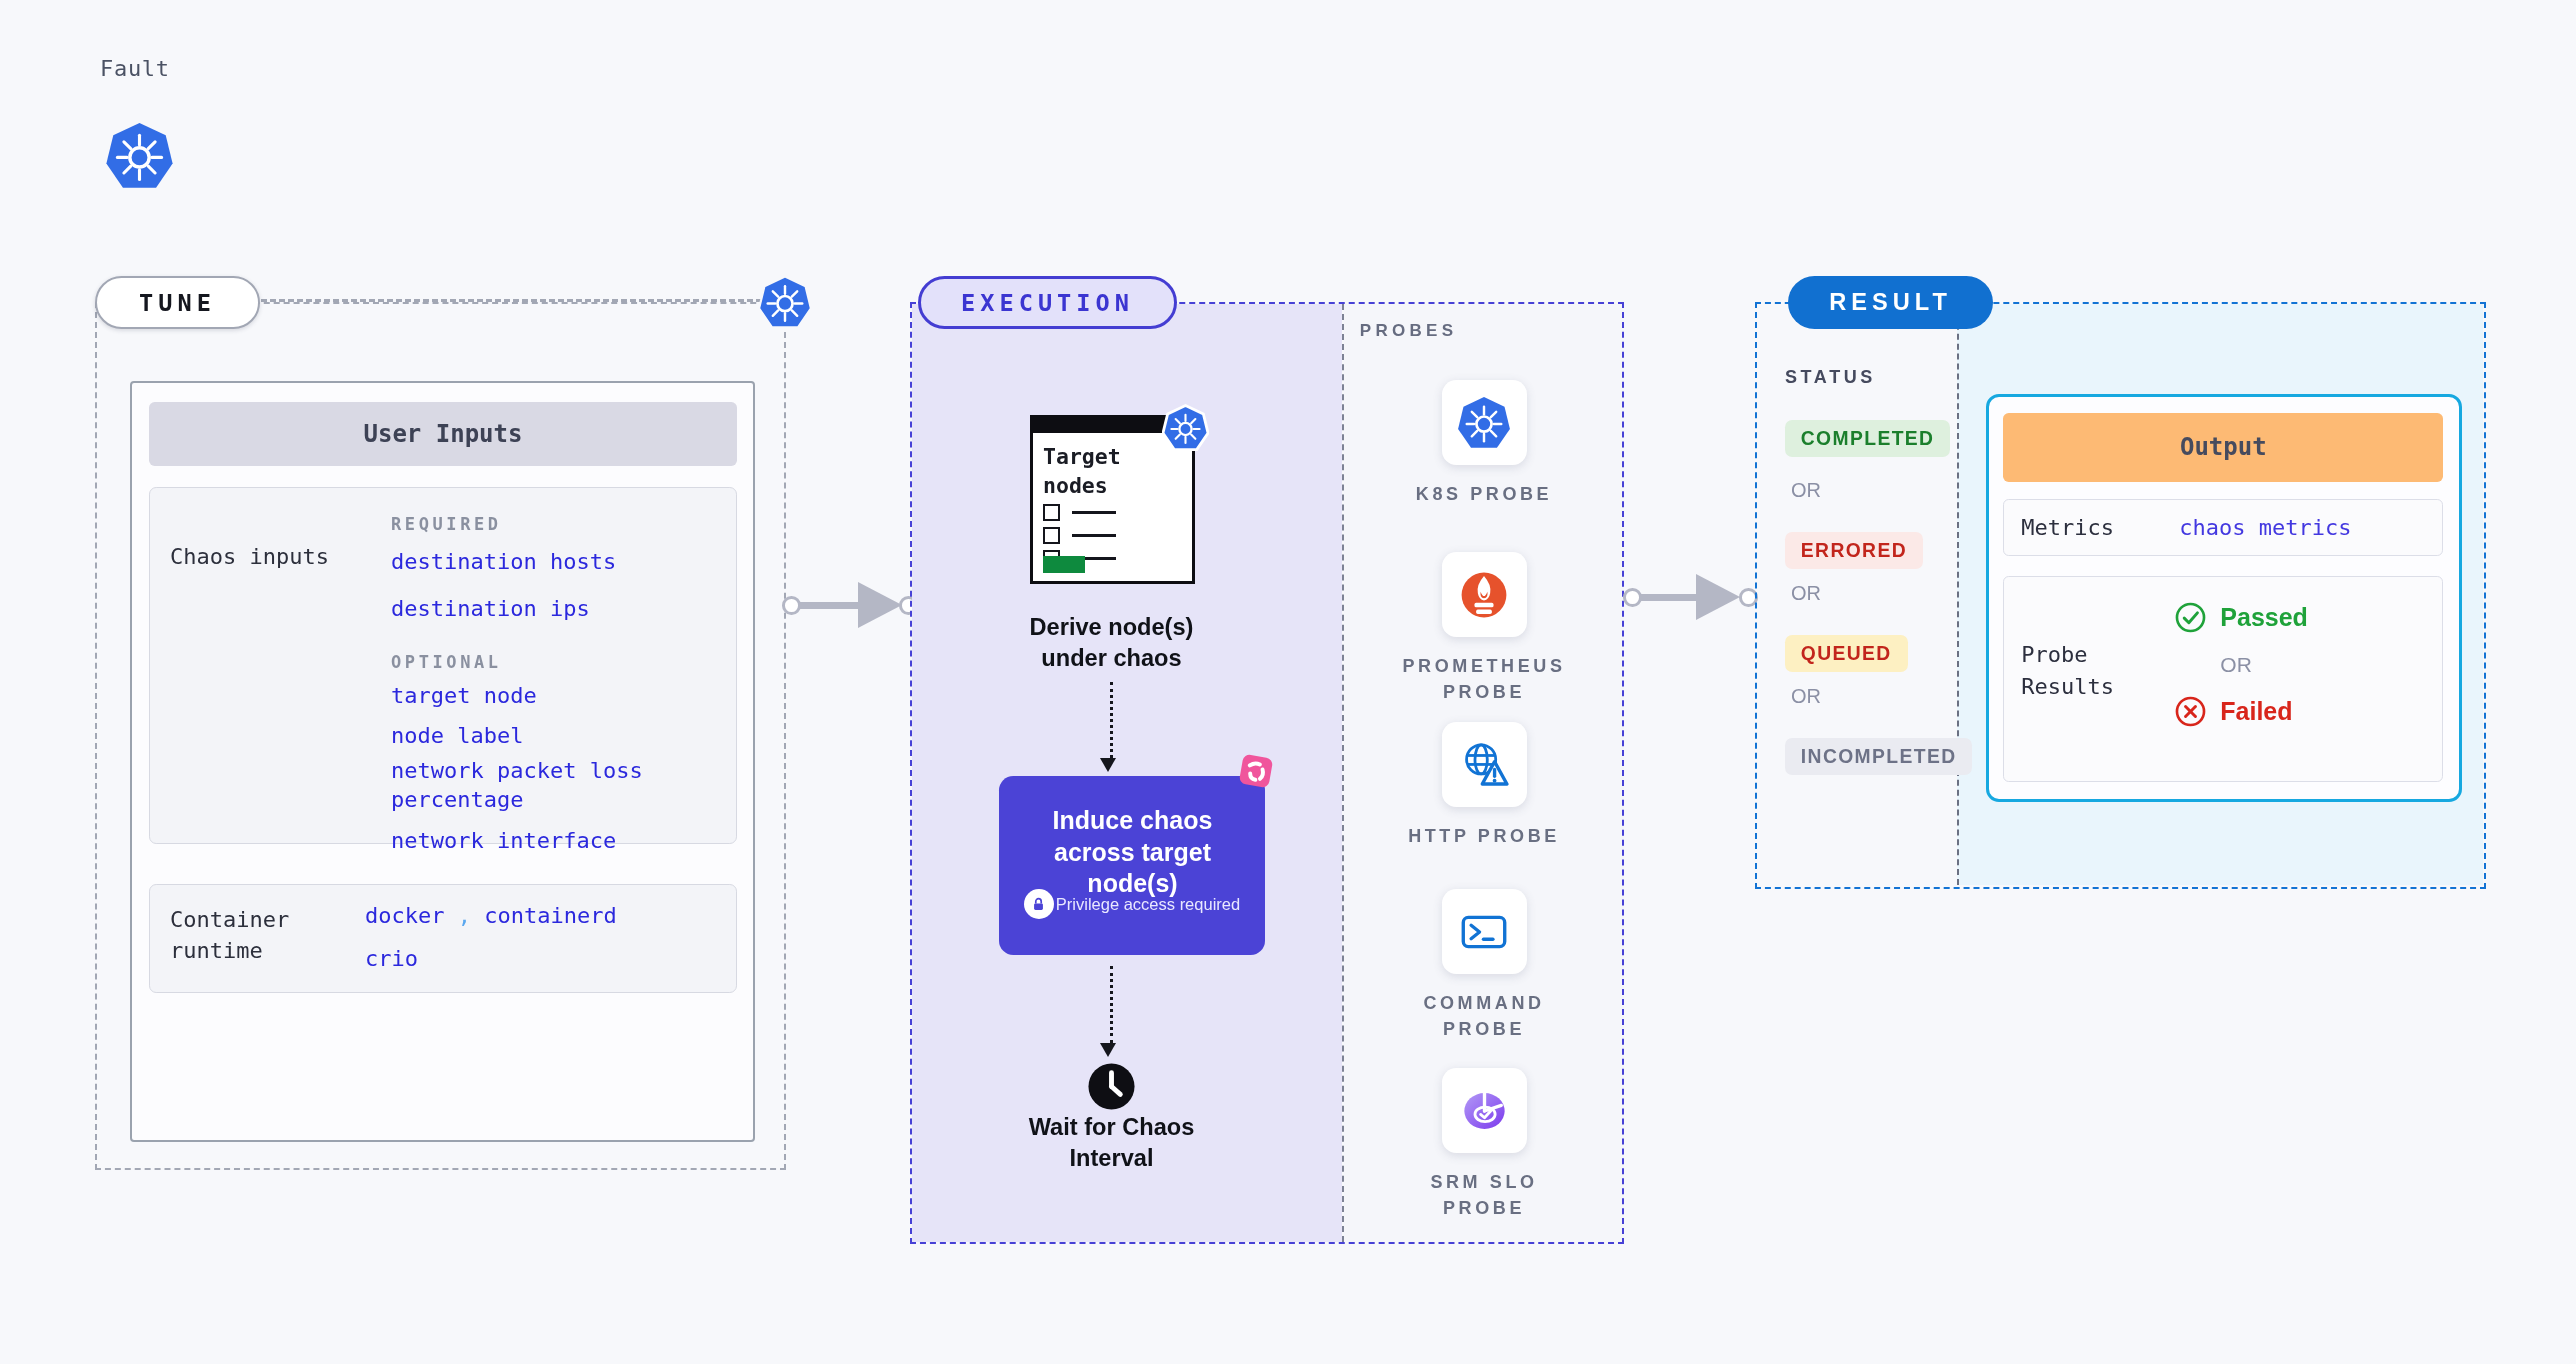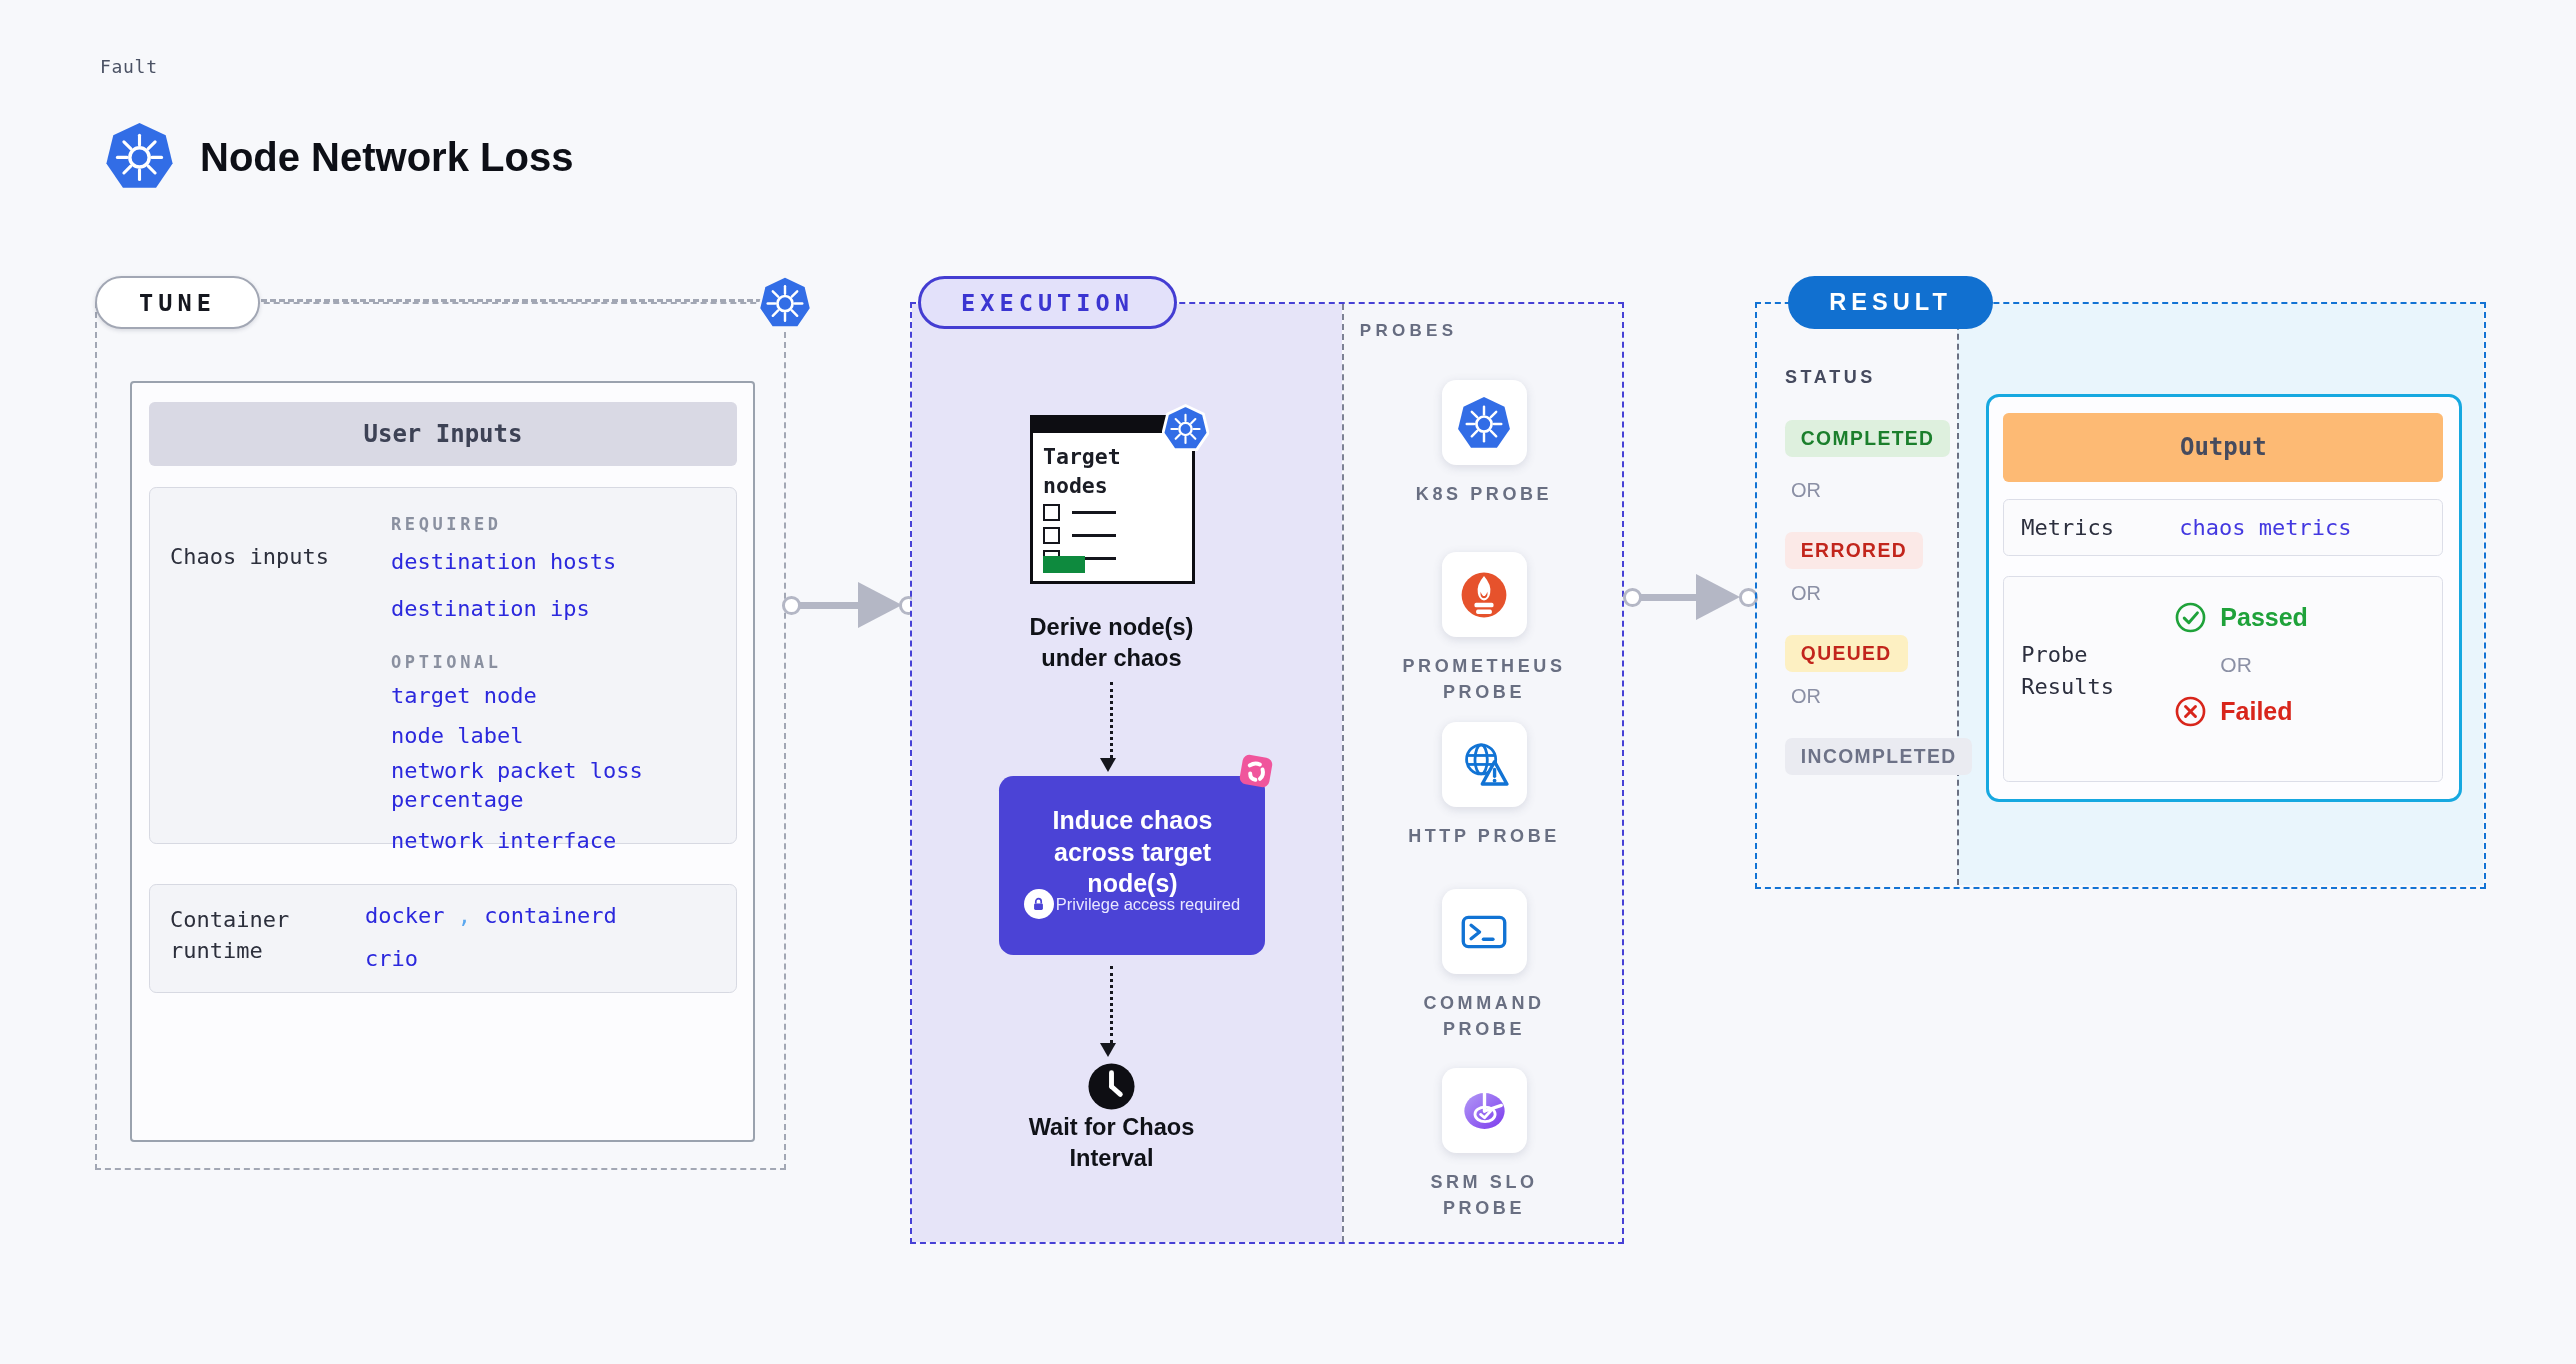--- a/index.html
+++ b/index.html
@@ -1,21 +1,21 @@
 <!DOCTYPE html>
 <html style="font-size:11.5px"><head>
 <meta charset="utf-8">
 <style>
   html,body{margin:0;padding:0;background:#f7f8fb;}
   .canvas{position:relative;width:2576px;height:1365px;background:#f7f8fb;overflow:hidden;
           font-family:"Liberation Sans", sans-serif;color:#14161f;}
   .mono{font-family:"DejaVu Sans Mono", monospace;}
 
   
-  .kicker{position:absolute;left:100px;top:56px;font-size:18px;color:#4b5264;letter-spacing:0.7px;}
+  .kicker{position:absolute;left:100px;top:56px;font-size:22px;color:#4b5264;letter-spacing:0.7px;}
   .title-row{position:absolute;left:105px;top:120px;display:flex;align-items:center;gap:26px;}
   .page-title{font-size:40px;font-weight:800;color:#0d0f16;letter-spacing:0px;}
 
   
   .pill{position:absolute;height:53px;border-radius:27px;display:flex;align-items:center;justify-content:center;
         font-weight:700;font-size:23.6px;letter-spacing:5px;z-index:6;box-sizing:border-box;}
   .pill-tune{left:95px;top:276px;width:165px;background:#ffffff;border:2.9px solid #a2a7b4;color:#15171f;
              font-family:"DejaVu Sans Mono",monospace;box-shadow:0 1.4px 4.3px rgba(60,64,90,.18);}
   .pill-exec{left:918px;top:276px;width:259px;background:#e3e1fa;border:3.6px solid #443dd2;color:#3b35d1;
              font-family:"DejaVu Sans Mono",monospace;}
@@ -129,21 +129,20 @@
             <line x1="62.7" y1="64.7" x2="72.6" y2="74.6"></line>
           <line x1="50" y1="70" x2="50" y2="84"></line>
             <line x1="37.3" y1="64.7" x2="27.4" y2="74.6"></line>
           <line x1="32" y1="52" x2="18" y2="52"></line>
             <line x1="37.3" y1="39.3" x2="27.4" y2="29.4"></line>
           <line x1="50" y1="34" x2="50" y2="20"></line>
             <line x1="62.7" y1="39.3" x2="72.6" y2="29.4"></line>
         </g>
       </svg>
     </span>
-    <span class="page-title">Node Network Loss</span>
   </div>
 
   <div class="tune-connector"></div>
   <div class="tune-box"></div>
   <div class="pill pill-tune">TUNE</div>
   <div style="position:absolute;left:758px;top:273px;width:54px;height:59px;z-index:5;">
     <svg width="54" height="59" viewBox="0 0 100 100">
       <polygon points="50,2 88,20 98,61 74,96 26,96 2,61 12,20" fill="#326de6" stroke="#f7f8fb" stroke-width="4"></polygon>
       <circle cx="50" cy="52" r="14" fill="none" stroke="#fff" stroke-width="5"></circle>
       <g stroke="#fff" stroke-width="4.5" stroke-linecap="round">

